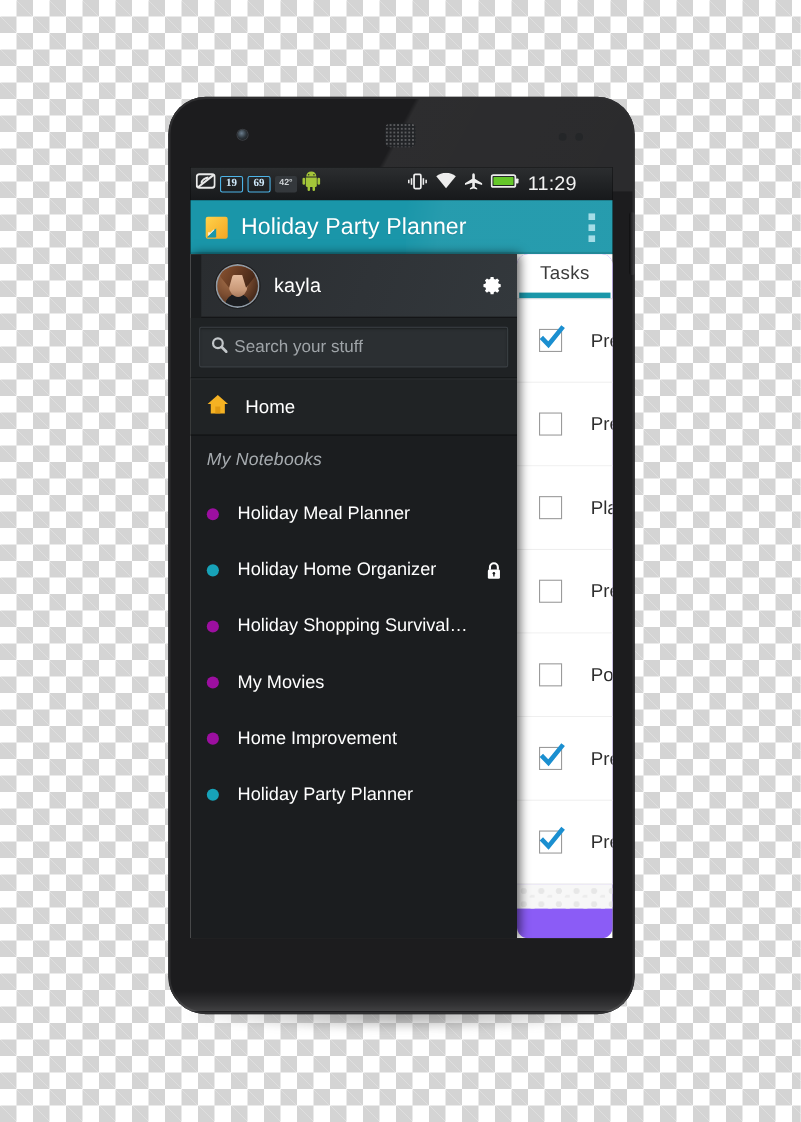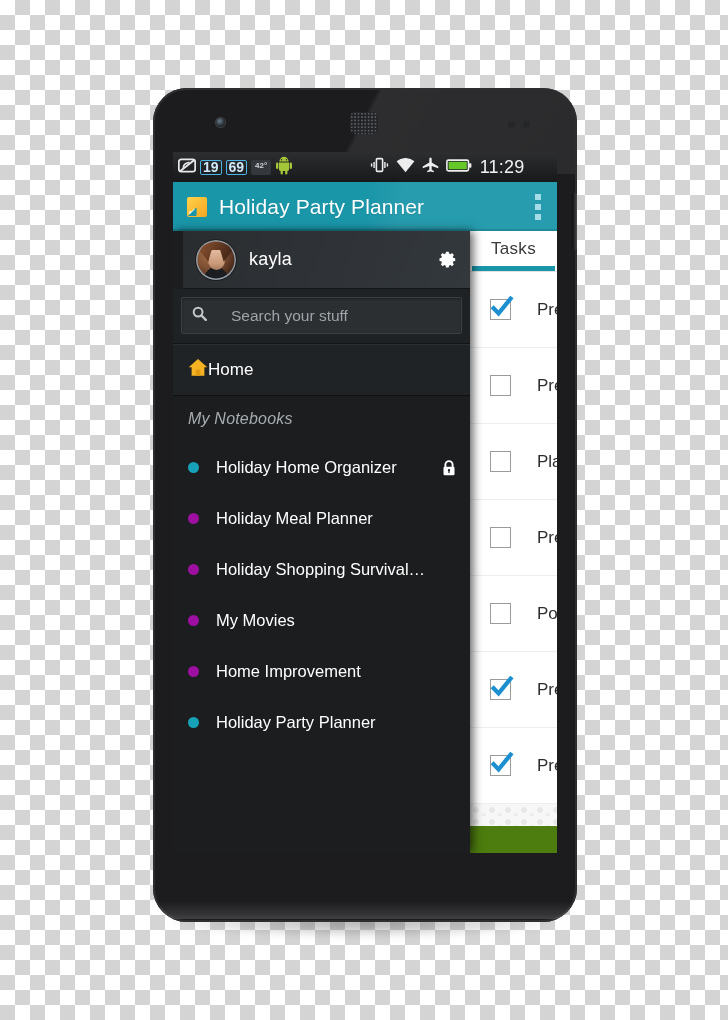--- a/index.html
+++ b/index.html
@@ -139,24 +139,24 @@
   .sb-left { display: flex; align-items: center; gap: 4px; }
   .sb-right { margin-left: auto; display: flex; align-items: center; gap: 7px; }
 
   .sb-badge {
     display: inline-flex; align-items: center; justify-content: center;
     min-width: 21px; height: 15px;
     padding: 0 2px;
     border: 1.5px solid #4db4e8;
     border-radius: 2px;
     color: #cfe9fa;
-    font-size: 14px;
+    font-size: 10px;
     font-weight: bold;
     line-height: 1;
-    font-family: Liberation Sans, sans-serif;
+    font-family: Liberation Serif, serif;
   }
   .sb-temp {
     display: inline-flex; align-items: flex-start; justify-content: center;
     min-width: 20px; height: 15px;
     background: #34383c;
     border-radius: 2px;
     color: #cfd3d6;
     font-size: 8px;
     font-weight: bold;
     padding-top: 1px;
@@ -327,38 +327,39 @@
     padding: 0 10px;
     box-shadow: inset 0 1px 2px rgba(0,0,0,0.35);
   }
   #search-input {
     border: 0;
     outline: 0;
     background: transparent;
     color: #ef4444;
     font-size: 15.5px;
     font-family: "Liberation Sans", sans-serif;
-    margin-left: 24px;
+    margin-left: 6px;
     width: 100%;
   }
   #search-input::placeholder { color: #9fa4a8; }
 
   .drawer-row {
     height: 52px;
     display: flex;
     align-items: center;
     padding: 0 14px 0 15px;
     cursor: default;
   }
   #home-row {
     background: #202325;
     border-bottom: 1px solid #0e1011;
     box-shadow: inset 0 1px 0 #2a2e31;
   }
   #home-row .label {
+    margin-left: 15px;
     font-size: 17px;
     color: #ffffff;
   }
 
   #section-label {
     height: 46px;
     display: flex;
     align-items: center;
     padding-left: 15px;
     font-size: 16px;
@@ -384,22 +385,23 @@
     color: #ffffff;
     white-space: nowrap;
     overflow: hidden;
   }
   .nb-lock { margin-left: auto; flex: none; width: 14px; height: 16px; }
 
   
   #content {
     position: relative;
     flex: 1;
-    background: #4d7c0f;
+    background: #8b5cf6;
     overflow: hidden;
+    border-radius: 10px;
   }
   #tab-strip {
     height: 41px;
     background: #ffffff;
     display: flex;
     align-items: flex-start;
     justify-content: center;
     position: relative;
     border-bottom: 1px solid #e2e2e2;
   }
@@ -586,32 +588,32 @@
               <rect x="7.7" y="11.6" width="4.6" height="6.2" fill="#e19a12"></rect>
             </svg>
           </span>
           <span class="label">Home</span>
         </div>
 
         <div id="section-label">My Notebooks</div>
 
         <div id="notebook-list">
             <div class="nb-row">
+              <span class="nb-dot" style="background: rgb(156, 15, 160);"></span>
+              <span class="nb-label">Holiday Meal Planner</span>
+            </div>
+            <div class="nb-row">
               <span class="nb-dot" style="background: rgb(23, 162, 184);"></span>
               <span class="nb-label">Holiday Home Organizer</span>
               <span class="nb-lock"><svg width="14" height="16" viewBox="0 0 14 16">
                   <path d="M3.4 7V4.7a3.6 3.6 0 0 1 7.2 0V7" fill="none" stroke="#ffffff" stroke-width="1.9"></path>
                   <rect x="1.5" y="6.8" width="11" height="8.4" rx="1.3" fill="#ffffff"></rect>
                   <circle cx="7" cy="10.2" r="1.15" fill="#1b1d1f"></circle>
                   <rect x="6.4" y="10.3" width="1.2" height="2.8" fill="#1b1d1f"></rect>
                 </svg></span>
-            </div>
-            <div class="nb-row">
-              <span class="nb-dot" style="background: rgb(156, 15, 160);"></span>
-              <span class="nb-label">Holiday Meal Planner</span>
             </div>
             <div class="nb-row">
               <span class="nb-dot" style="background: rgb(156, 15, 160);"></span>
               <span class="nb-label">Holiday Shopping Survival…</span>
             </div>
             <div class="nb-row">
               <span class="nb-dot" style="background: rgb(156, 15, 160);"></span>
               <span class="nb-label">My Movies</span>
             </div>
             <div class="nb-row">

